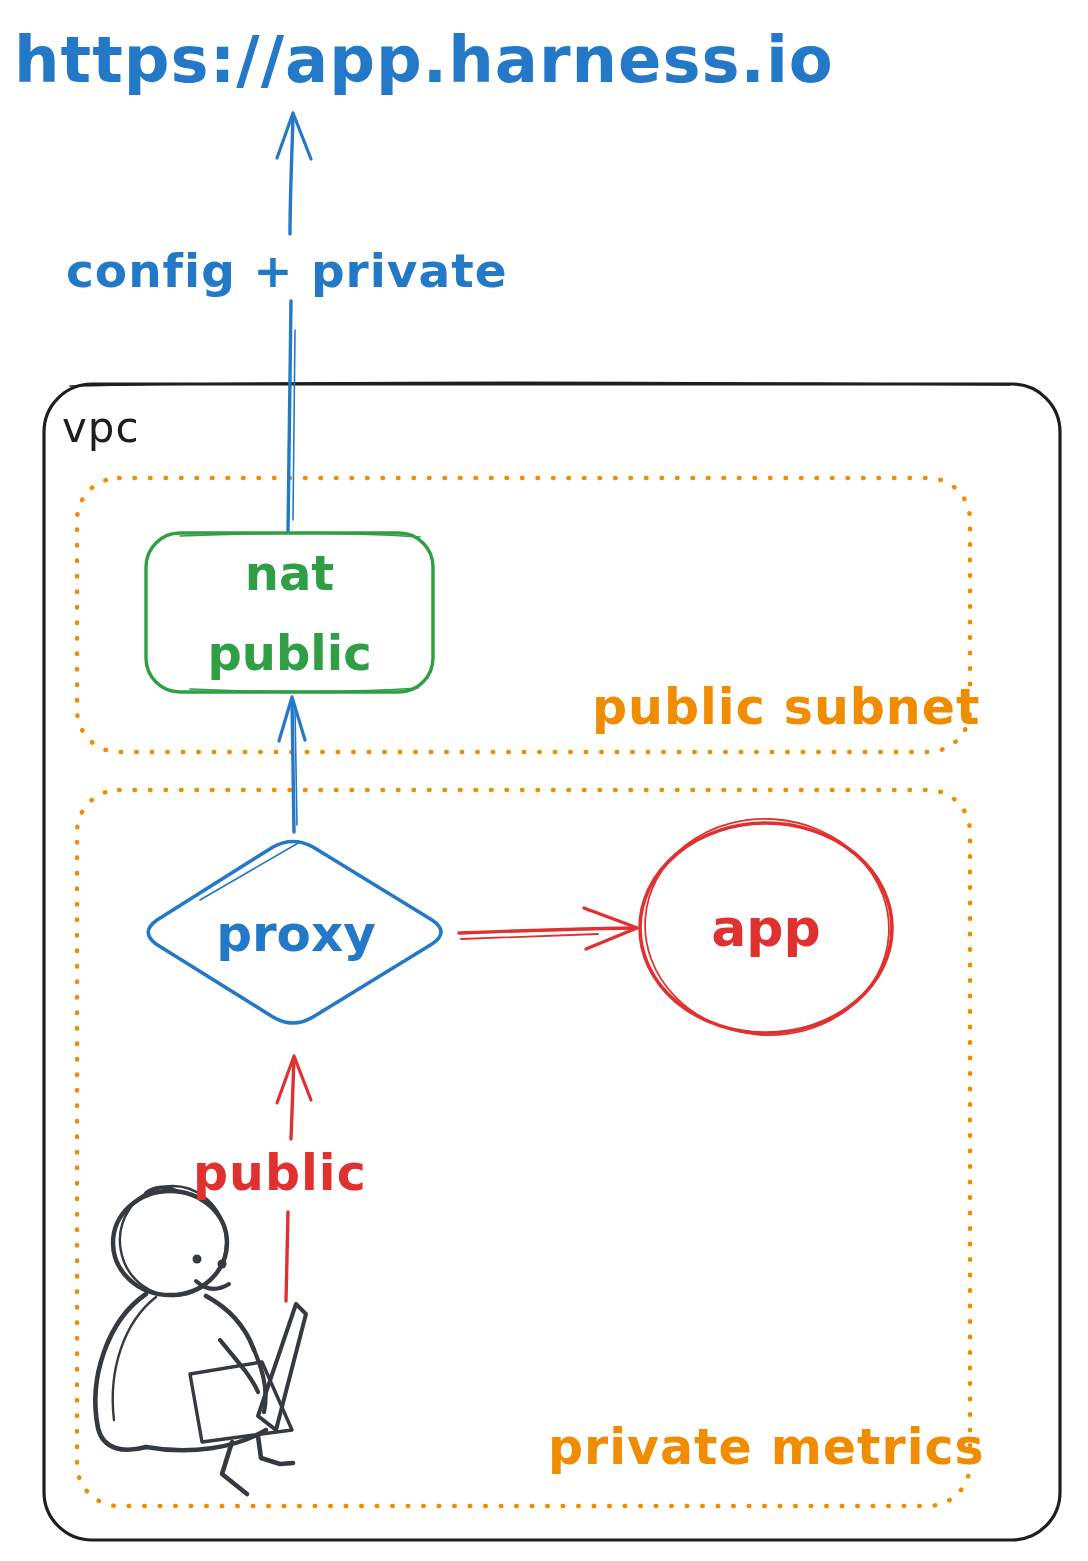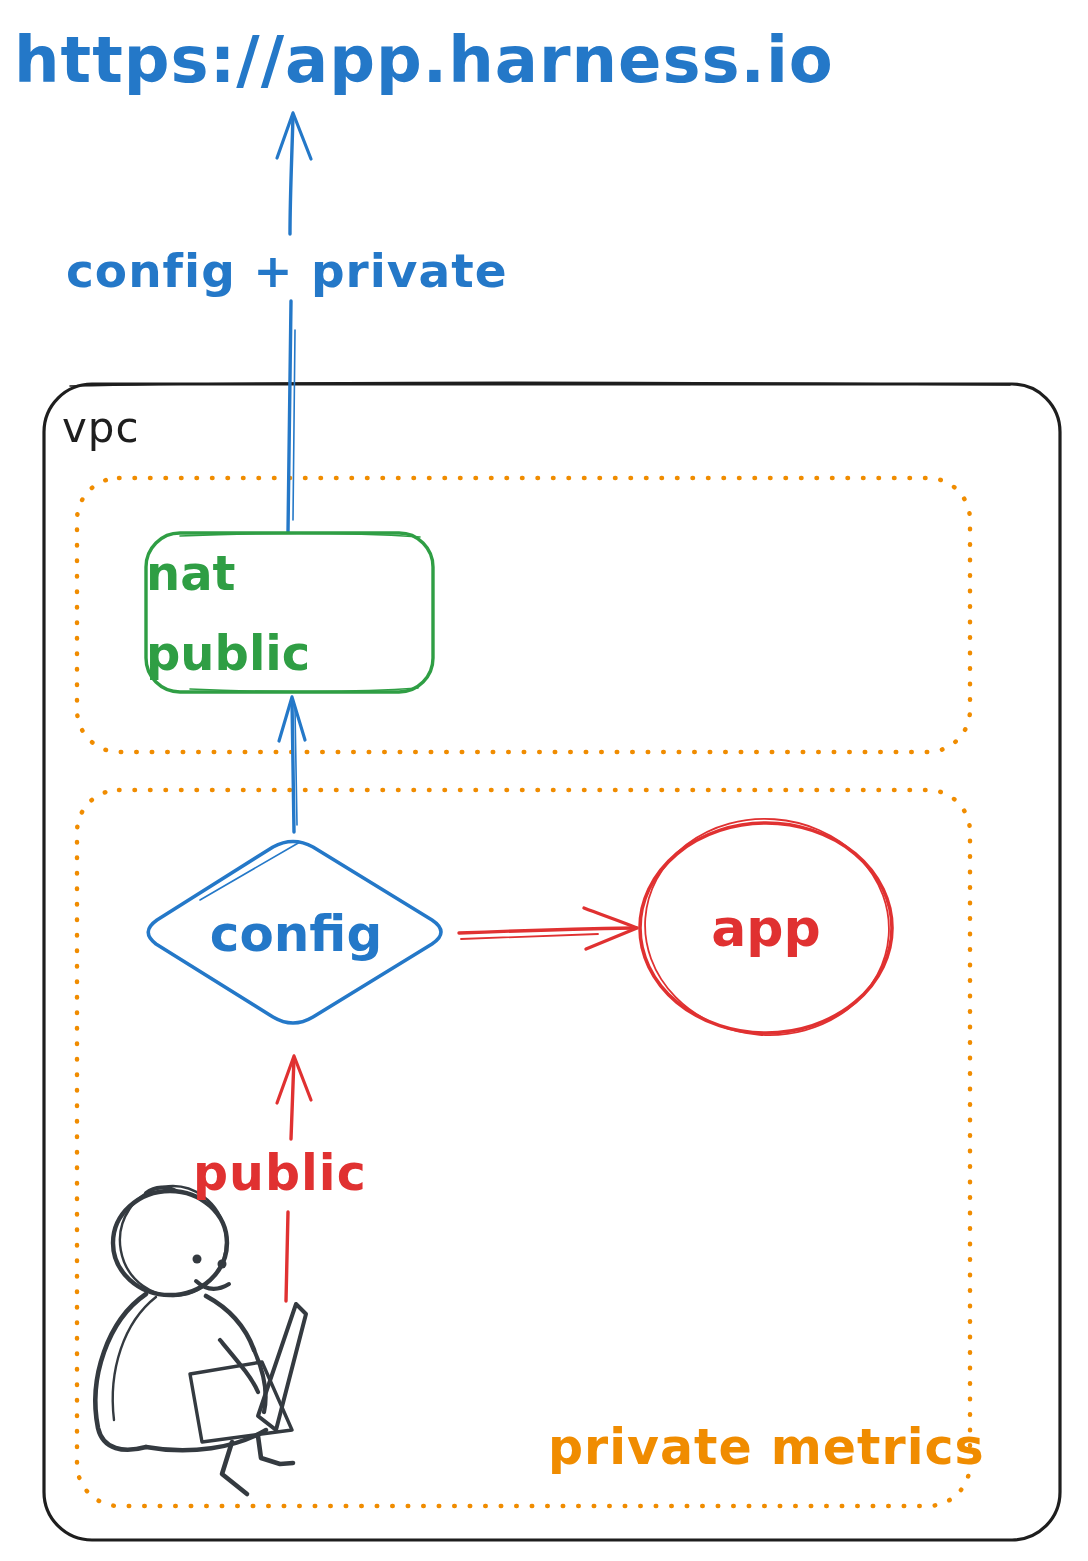--- a/index.html
+++ b/index.html
@@ -11,21 +11,21 @@
     position:relative;width:1088px;height:1561px;background:#ffffff;overflow:hidden;
     font-family:"DejaVu Sans",sans-serif;
   }
   #strokes{position:absolute;left:0;top:0;width:1088px;height:1561px;}
   .lbl{position:absolute;white-space:nowrap;letter-spacing:1px;line-height:1.15;}
   .lbl-url{left:14px;top:24px;font-size:64px;color:var(--c-blue);font-weight:bold;}
   .lbl-config{left:66px;top:244px;font-size:47px;color:var(--c-blue);font-weight:bold;}
   .lbl-vpc{left:62px;top:404px;font-size:42px;color:var(--c-ink);font-weight:normal;}
   .natbox-text{
     position:absolute;left:146px;top:533px;width:287px;height:159px;
-    display:flex;flex-direction:column;align-items:flex-start;justify-content:center;
+    display:flex;flex-direction:column;align-items:center;justify-content:center;
     font-size:48px;line-height:80px;color:var(--c-green);font-weight:bold;text-align:center;
   }
   .lbl-public{left:592px;top:680px;font-size:49px;color:var(--c-orange);font-weight:bold;}
   .lbl-private{left:548px;top:1420px;font-size:49px;color:var(--c-orange);font-weight:bold;}
   .proxy-text{
     position:absolute;left:138px;top:835px;width:316px;height:198px;
     display:flex;align-items:center;justify-content:center;
     font-size:50px;color:var(--c-blue);font-weight:bold;
   }
   .app-text{
@@ -138,19 +138,20 @@
 
   <div class="lbl lbl-url">https://app.harness.io</div>
   <div class="lbl lbl-config">config + private</div>
   <div class="lbl lbl-vpc">vpc</div>
 
   <div class="natbox-text">
     <span>nat</span>
     <span>public</span>
   </div>
 
+  <div class="lbl lbl-public">public subnet</div>
 
-  <div class="proxy-text">config</div>
+  <div class="proxy-text">proxy</div>
   <div class="app-text">app</div>
   <div class="lbl lbl-traffic">public</div>
 
   <div class="lbl lbl-private">private metrics</div>
 </div>
 
 </body></html>

